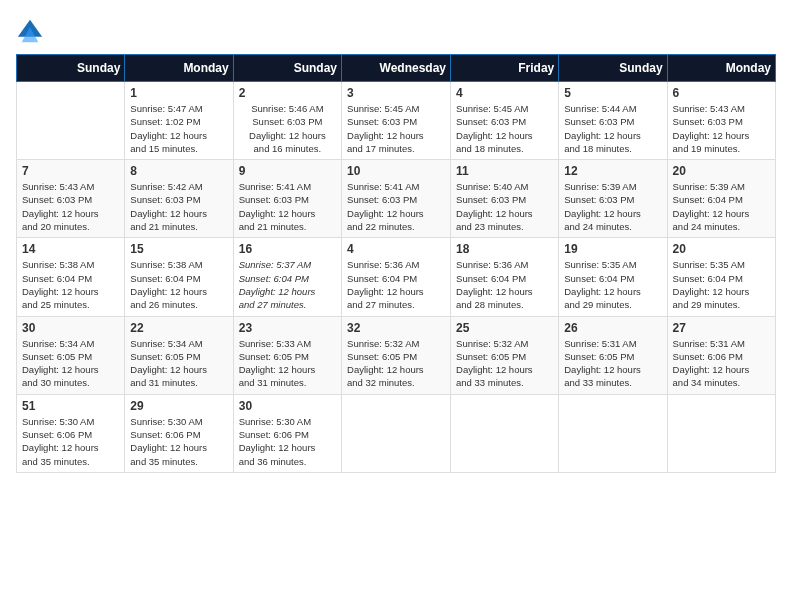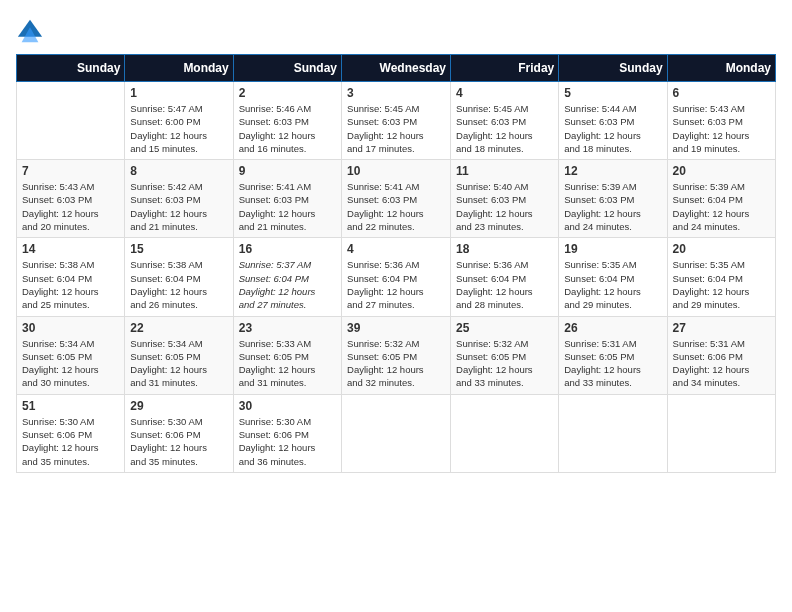--- a/index.html
+++ b/index.html
@@ -120,27 +120,27 @@
         <th>Sunday</th>
         <th>Monday</th>
       </tr>
   </thead>
   <tbody id="calendar-body">
   <tr>
         <td class="empty-cell"></td>
         <td>
           <span class="day-number">1</span>
           <div class="day-info" style="white-space: pre-line;">Sunrise: 5:47 AM
-Sunset: 6:00 PM
+Sunset: 1:02 PM
 Daylight: 12 hours
 and 15 minutes.</div>
         </td>
         <td>
           <span class="day-number">2</span>
-          <div class="day-info" style="white-space: pre-line;">Sunrise: 5:46 AM
+          <div class="day-info" style="white-space: pre-line; text-align: center;">Sunrise: 5:46 AM
 Sunset: 6:03 PM
 Daylight: 12 hours
 and 16 minutes.</div>
         </td>
         <td>
           <span class="day-number">3</span>
           <div class="day-info" style="white-space: pre-line;">Sunrise: 5:45 AM
 Sunset: 6:03 PM
 Daylight: 12 hours
 and 17 minutes.</div>
@@ -285,21 +285,21 @@
 and 31 minutes.</div>
         </td>
         <td>
           <span class="day-number">23</span>
           <div class="day-info" style="white-space: pre-line;">Sunrise: 5:33 AM
 Sunset: 6:05 PM
 Daylight: 12 hours
 and 31 minutes.</div>
         </td>
         <td>
-          <span class="day-number">39</span>
+          <span class="day-number">32</span>
           <div class="day-info" style="white-space: pre-line;">Sunrise: 5:32 AM
 Sunset: 6:05 PM
 Daylight: 12 hours
 and 32 minutes.</div>
         </td>
         <td>
           <span class="day-number">25</span>
           <div class="day-info" style="white-space: pre-line;">Sunrise: 5:32 AM
 Sunset: 6:05 PM
 Daylight: 12 hours

